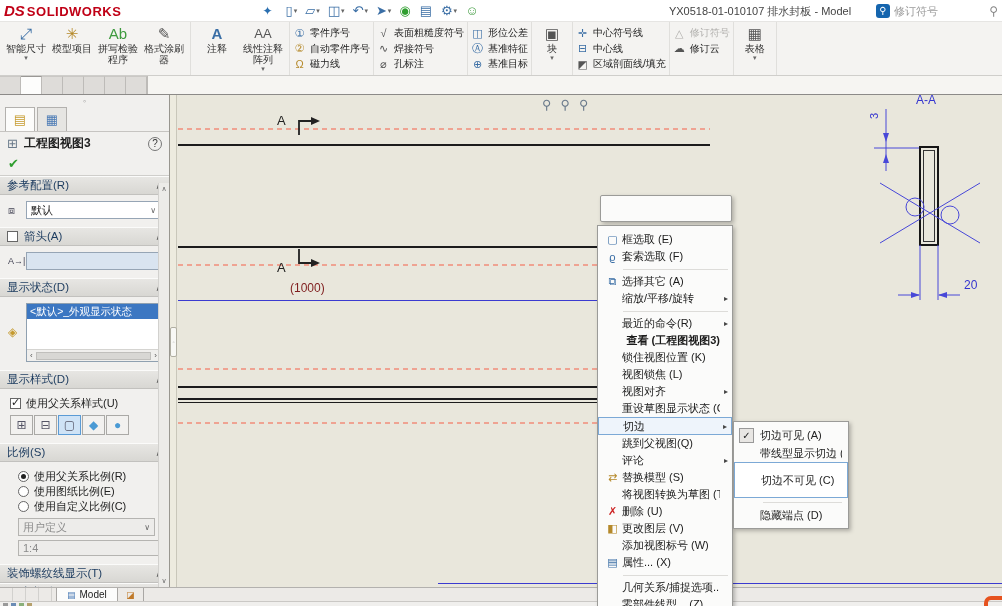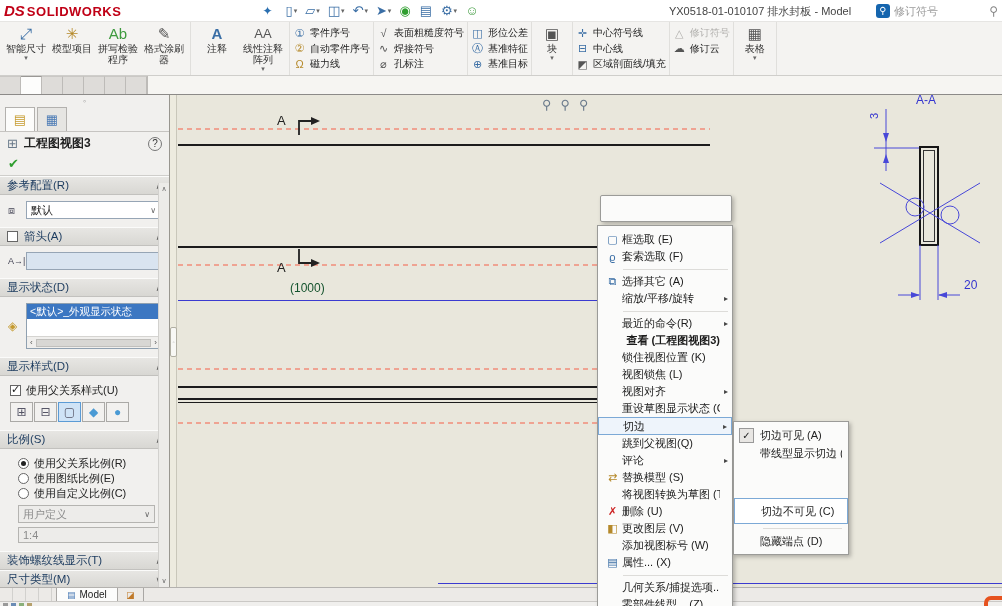--- a/index.html
+++ b/index.html
@@ -64,21 +64,21 @@
   .sec-body{padding:6px 8px 8px;}
   .combo{height:18px;background:#fff;border:1px solid #96a5b5;display:flex;align-items:center;padding:0 4px;font-size:11px;}
   .combo .cchev{margin-left:auto;color:#666;font-size:8px;}
   .combo.disabled{background:#edecea;color:#8b8b8b;border-color:#b5b4b1;}
   .fld{height:16px;border:1px solid #96a5b5;background:#fff;font-size:11px;padding:0 4px;display:flex;align-items:center;}
   .fld.bluefill{background:#d9e4f0;height:18px;}
   .fld.disabled{background:#edecea;color:#8b8b8b;border-color:#b5b4b1;}
   .rowline{display:flex;align-items:center;gap:0;}
   .rowline .lic{width:18px;font-size:9px;color:#445;flex:none;line-height:9px;}
   .rowline .lic.gold{color:#c59a2f;font-size:12px;}
-  .listbox{border:1px solid #8fa0b0;background:#fff;height:46px;position:relative;flex:1;overflow:hidden;}
+  .listbox{border:1px solid #8fa0b0;background:#fff;height:59px;position:relative;flex:1;overflow:hidden;}
   .lb-row{height:15px;background:#3c77c2;color:#fff;font-size:10.5px;padding:0 3px;line-height:15px;white-space:nowrap;overflow:hidden;}
   .lb-scroll{position:absolute;bottom:0;left:0;right:0;height:12px;background:#f0efed;border-top:1px solid #d5d4d1;display:flex;justify-content:space-between;align-items:center;font-size:8px;color:#555;padding:0 3px;}
   .lb-thumb{flex:1;height:8px;background:#d8d7d4;margin:0 3px;border:1px solid #c0bfbc;}
   .cbx{width:11px;height:11px;border:1px solid #666;background:#fff;display:inline-block;position:relative;flex:none;}
   .cbx.on::after{content:"✓";position:absolute;top:-3px;left:0;font-size:11px;color:#222;}
   .radio{width:11px;height:11px;border:1px solid #666;border-radius:50%;background:#fff;display:inline-block;flex:none;position:relative;}
   .radio.on::after{content:"";position:absolute;left:2px;top:2px;right:2px;bottom:2px;background:#222;border-radius:50%;}
   .opt{display:flex;align-items:center;gap:5px;height:14px;margin:1px 0 1px 10px;font-size:11px;white-space:nowrap;}
   .style-btns{display:flex;gap:1px;margin-top:5px;margin-left:2px;}
   .sbtn{width:23px;height:20px;border:1px solid #aaa9a6;background:#f2f1ef;display:flex;align-items:center;justify-content:center;font-size:12px;color:#556;}
@@ -86,21 +86,21 @@
   .sbtn .cblu{color:#4a9ad4;}
   .pm-scroll{position:absolute;right:0;top:88px;bottom:0;width:11px;background:#ecebe8;border-left:1px solid #d2d1ce;display:flex;flex-direction:column;justify-content:space-between;align-items:center;font-size:7px;color:#666;padding:2px 0;}
 
   
   .canvas{position:absolute;left:170px;top:0;width:832px;height:492px;background:#e9e7dc;overflow:hidden;}
   .vstrip{position:absolute;left:0;top:0;width:7px;height:100%;background:#edebdf;border-right:1px solid #c9c7ba;}
   .hline{position:absolute;height:2px;background:#1c1c1c;left:8px;width:532px;}
   .hline.thin{height:1px;}
   .dash{position:absolute;height:2px;left:8px;width:532px;background-image:repeating-linear-gradient(90deg,#efa392 0 5px,transparent 5px 9px);}
   .bline{position:absolute;height:1px;background:#3b3bd0;}
-  .dim-text{position:absolute;color:#14532d;font-size:12px;white-space:nowrap;}
+  .dim-text{position:absolute;color:#7f1d1d;font-size:12px;white-space:nowrap;}
   .hud-zoom{position:absolute;left:372px;top:2px;display:flex;gap:9px;color:#6b7b8c;font-size:13px;}
   .canvas-handle{position:absolute;left:0;top:232px;width:7px;height:30px;background:#f8f8f5;border:1px solid #b0aea2;border-radius:2px;display:flex;align-items:center;justify-content:center;font-size:6px;color:#999;}
 
   
   .minibar{position:absolute;left:600px;top:100px;width:132px;height:27px;background:#fbfbfa;border:1px solid #9b9b98;border-radius:2px;box-shadow:2px 2px 4px rgba(0,0,0,.25);display:flex;align-items:center;gap:10px;padding:0 9px;z-index:100;}
   .mini-ic{font-size:14px;color:#4a6e94;}
   .ctx{position:absolute;left:597px;top:130px;width:136px;height:476px;background:#fbfbfa;border:1px solid #9b9b98;box-shadow:2px 2px 4px rgba(0,0,0,.25);padding-top:5px;z-index:100;overflow:hidden;}
   .ctx-row{height:17px;display:flex;align-items:center;padding:0 4px 0 5px;}
   .ctx-ic{width:19px;text-align:center;font-size:11px;color:#3a6ea5;flex:none;}
   .ctx-ic.ic-red{color:#cc2020;font-weight:bold;}
@@ -108,21 +108,21 @@
   .ctx-label{flex:1;font-size:11px;white-space:nowrap;overflow:hidden;color:#1a1a1a;}
   .ctx-arrow{font-size:8px;color:#444;width:8px;text-align:right;flex:none;}
   .ctx-row.header .ctx-label{font-weight:bold;text-align:right;}
   .ctx-row.sep{height:8px;}
   .ctx-row.sep::after{content:"";flex:1;border-top:1px solid #dddcd9;margin-left:20px;}
   .ctx-row.hover{border:1px solid #7ca9d6;background:#eef4fb;height:18px;}
   .submenu{position:absolute;left:733px;top:326px;width:116px;background:#fbfbfa;border:1px solid #9b9b98;box-shadow:2px 2px 4px rgba(0,0,0,.25);padding:4px 0;z-index:110;}
   .sub-row{height:18px;display:flex;align-items:center;padding:0 6px 0 5px;}
   .sub-check{width:15px;height:15px;border:1px solid #999;background:#e8e6e3;display:flex;align-items:center;justify-content:center;font-size:10px;color:#222;margin-right:6px;flex:none;}
   .sub-label{flex:1;font-size:11px;white-space:nowrap;overflow:hidden;}
-  .sub-row.hover{border:1px solid #7ca9d6;background:#fff;height:26px;margin-top:36px;}
+  .sub-row.hover{border:1px solid #7ca9d6;background:#fff;height:36px;}
   .sub-row.sep{height:8px;}
   .sub-row.sep::after{content:"";flex:1;border-top:1px solid #dddcd9;margin-left:24px;}
 
   
   .modelbar{position:absolute;top:587px;left:0;right:0;height:14px;background:#eceae7;border-top:1px solid #b3b1ae;display:flex;align-items:stretch;font-size:9px;z-index:10;}
   .nav-btn{width:13px;display:flex;align-items:center;justify-content:center;border-right:1px solid #d2d1ce;color:#555;}
   .model-tab{background:#fcfcfb;border-left:1px solid #a9a7a4;border-right:1px solid #a9a7a4;padding:0 10px;display:flex;gap:4px;align-items:center;font-size:10px;margin-left:4px;}
   .model-tab .mic{color:#4a7ab5;font-size:9px;}
   .extra-tab{width:26px;display:flex;align-items:center;justify-content:center;border-right:1px solid #a9a7a4;color:#c07a2a;font-size:9px;}
   .statusbar{position:absolute;top:601px;left:0;right:0;height:5px;background:#f0efed;border-top:1px solid #cac8c5;z-index:10;}

